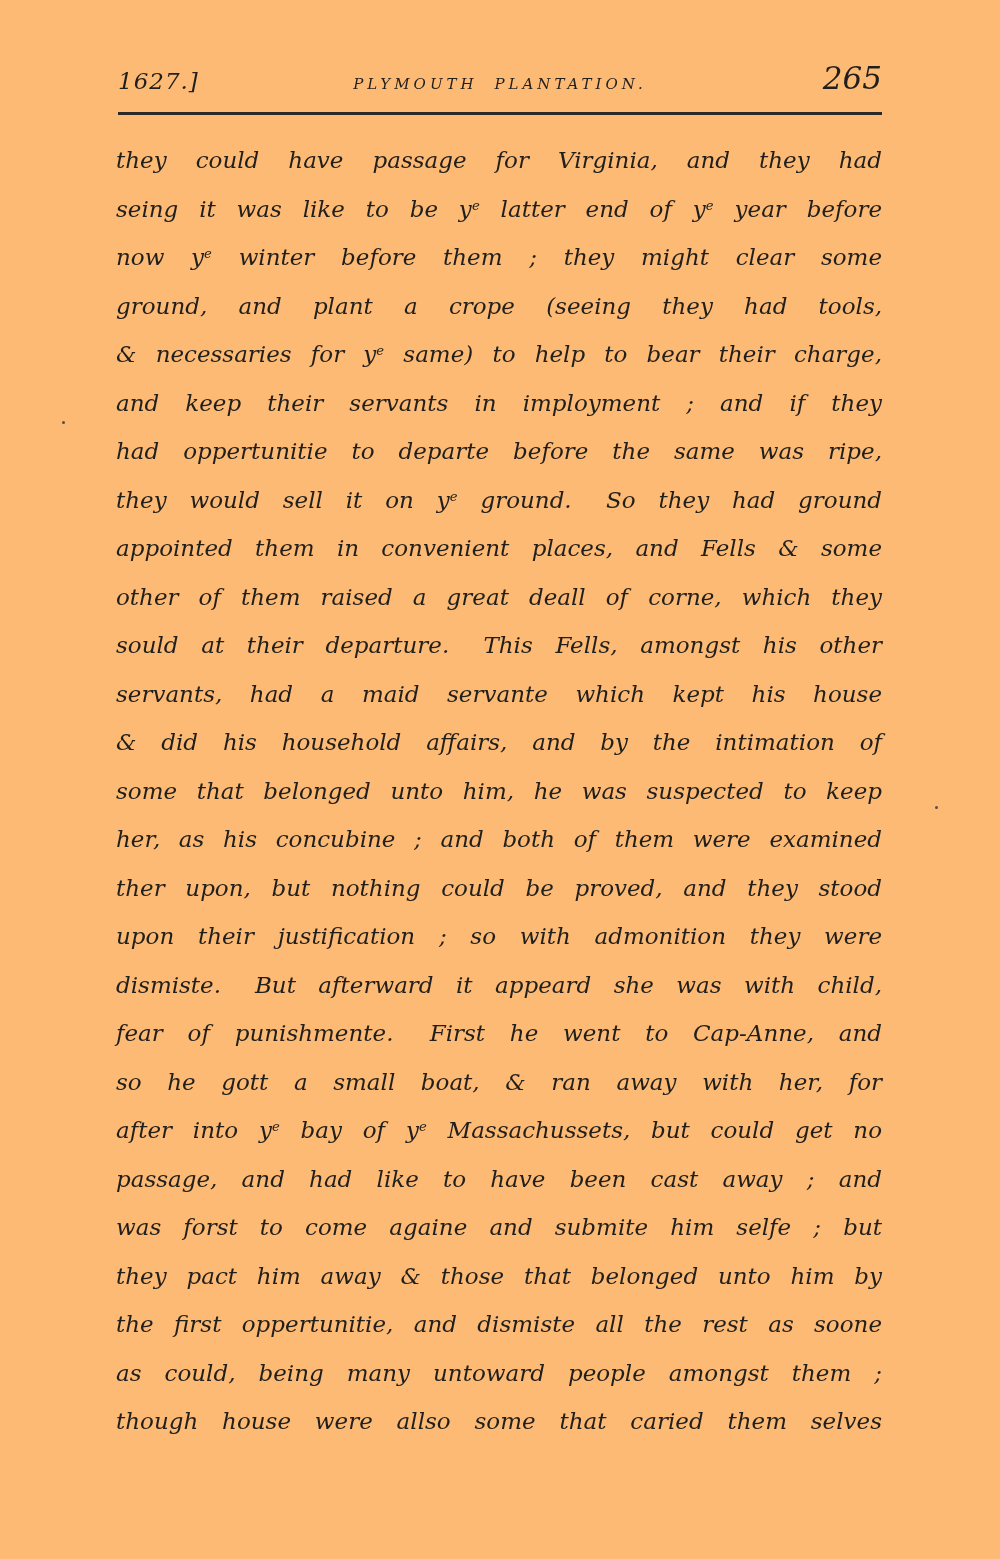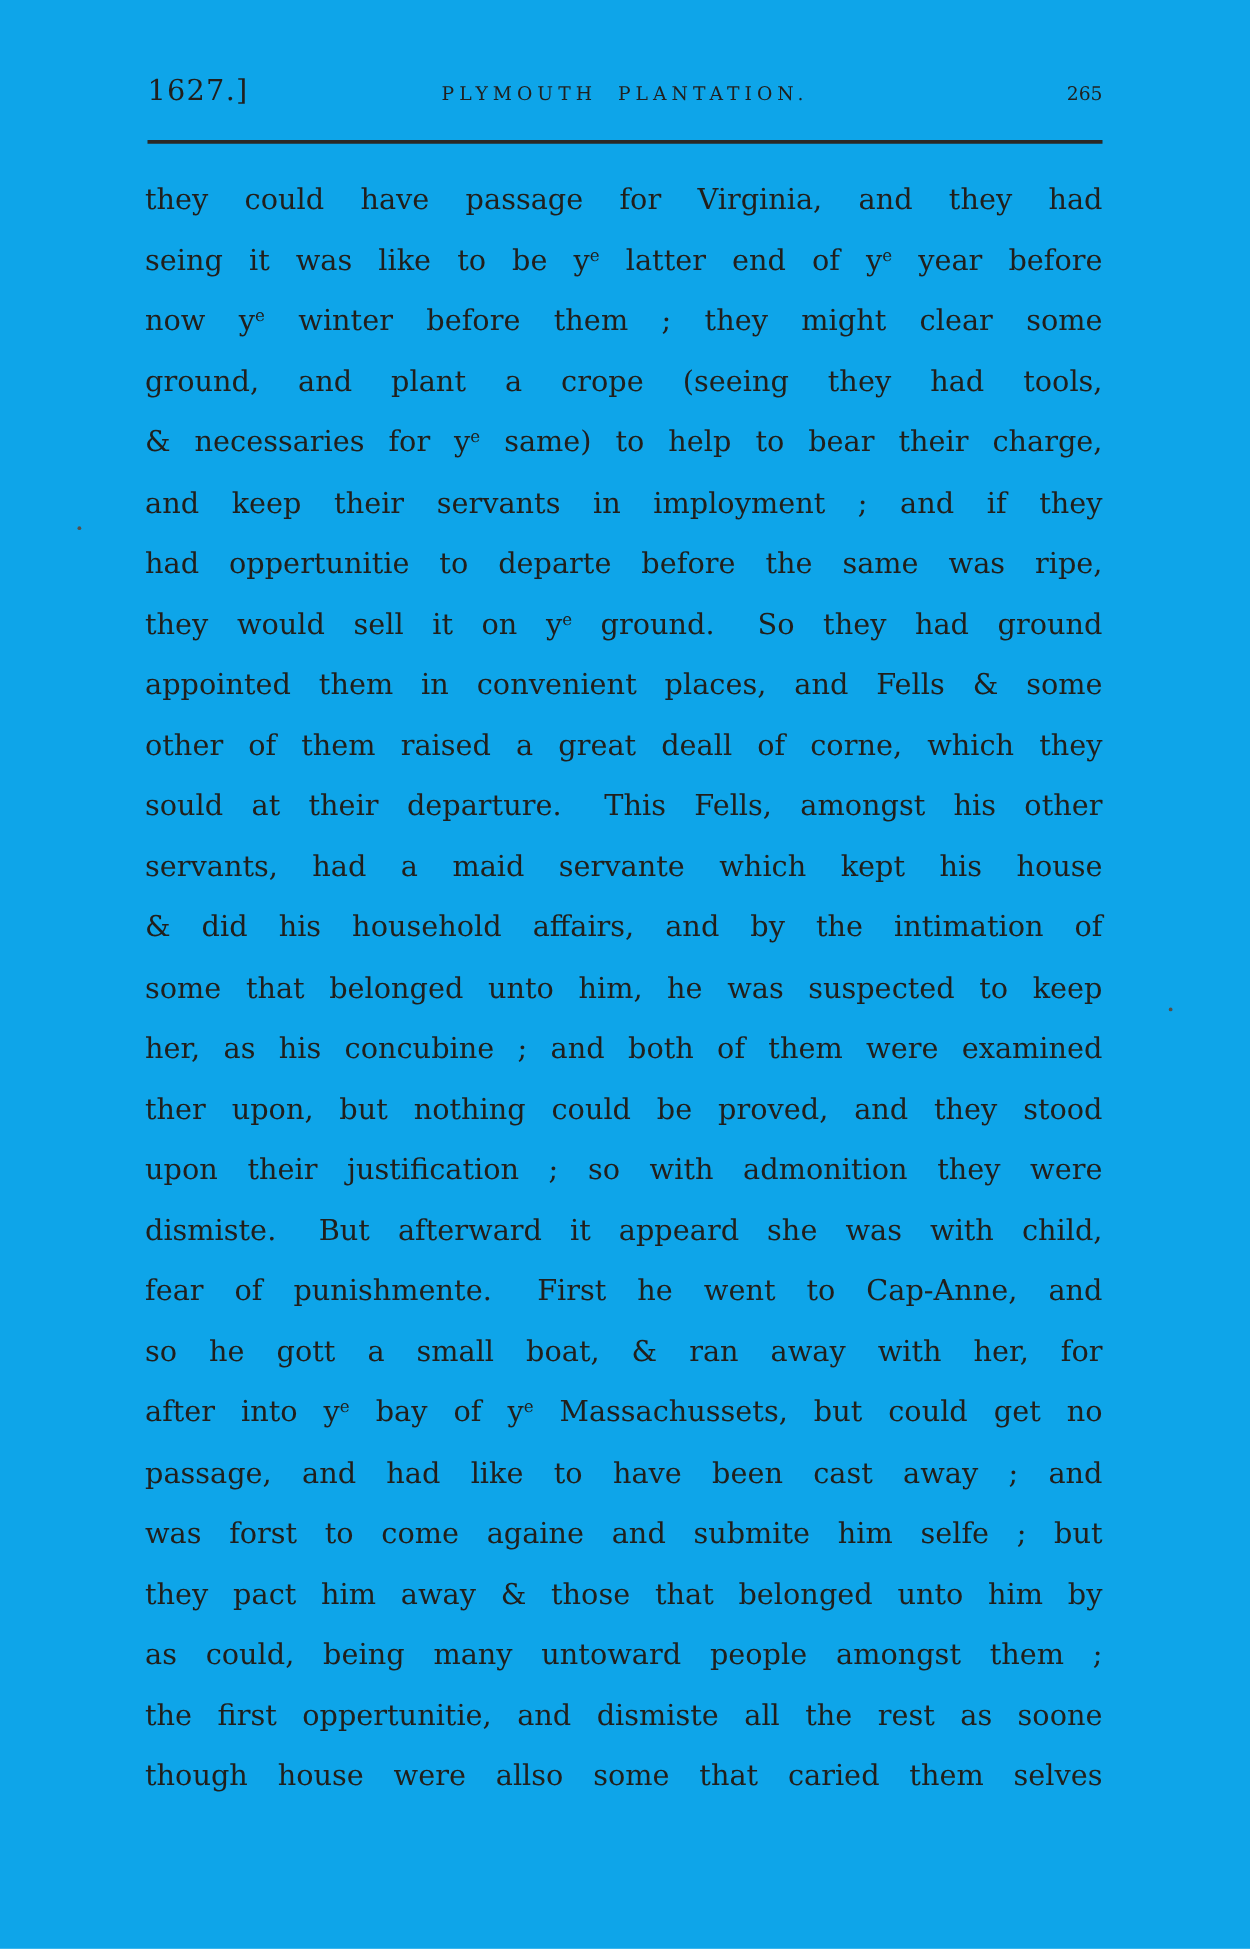--- a/index.html
+++ b/index.html
@@ -8,21 +8,22 @@
     height: 1559px;
     background: #fbfaf7;
     font-family: "DejaVu Serif", "Liberation Serif", serif;
     color: #211f1c;
     overflow: hidden;
     position: relative;
   }
   .page {
     position: absolute;
     inset: 0;
-    background: #0ea5e9;
+    background: #fdba74;
+    font-style: italic;
   }
   .header {
     position: absolute;
     top: 60px;
     left: 118px;
     right: 118px;
     display: flex;
     align-items: baseline;
   }
   .year {
@@ -31,21 +32,21 @@
     min-width: 120px;
   }
   .title {
     flex: 1;
     text-align: center;
     font-size: 15px;
     letter-spacing: 4px;
     word-spacing: 8px;
   }
   .pagenum {
-    font-size: 15px;
+    font-size: 31px;
     min-width: 120px;
     text-align: right;
   }
   .rule {
     position: absolute;
     top: 112px;
     left: 118px;
     right: 118px;
     border-top: 3px solid #2b2926;
   }
@@ -107,21 +108,21 @@
       <div class="line">her, as his concubine ; and both of them were examined</div>
       <div class="line">ther upon, but nothing could be proved, and they stood</div>
       <div class="line">upon their justification ; so with admonition they were</div>
       <div class="line">dismiste.  But afterward it appeard she was with child,</div>
       <div class="line">fear of punishmente.  First he went to Cap-Anne, and</div>
       <div class="line">so he gott a small boat, &amp; ran away with her, for</div>
       <div class="line">after into y<sup>e</sup> bay of y<sup>e</sup> Massachussets, but could get no</div>
       <div class="line">passage, and had like to have been cast away ; and</div>
       <div class="line">was forst to come againe and submite him selfe ; but</div>
       <div class="line">they pact him away &amp; those that belonged unto him by</div>
+      <div class="line">the first oppertunitie, and dismiste all the rest as soone</div>
       <div class="line">as could, being many untoward people amongst them ;</div>
-      <div class="line">the first oppertunitie, and dismiste all the rest as soone</div>
       <div class="line">though house were allso some that caried them selves</div>
     </div>
 
   <div class="speck speck-left"></div>
   <div class="speck speck-right"></div>
 
 </div>
 
 </body></html>

